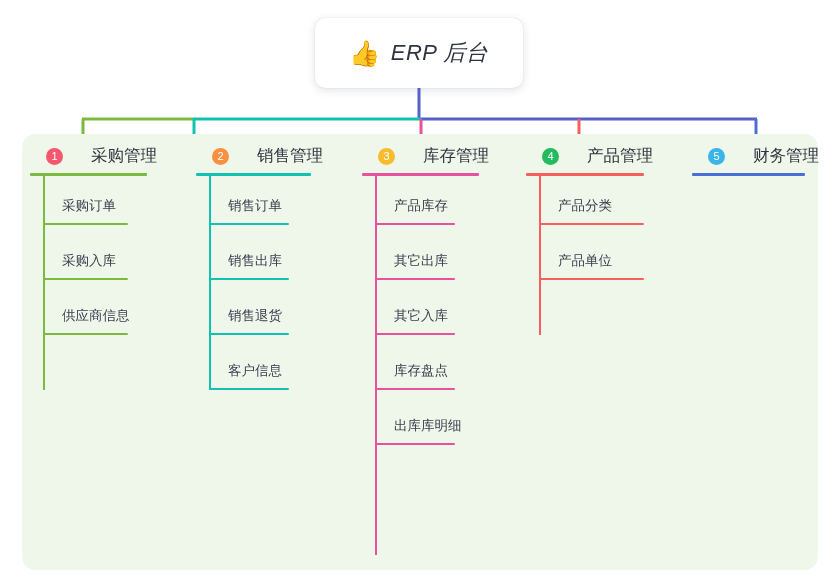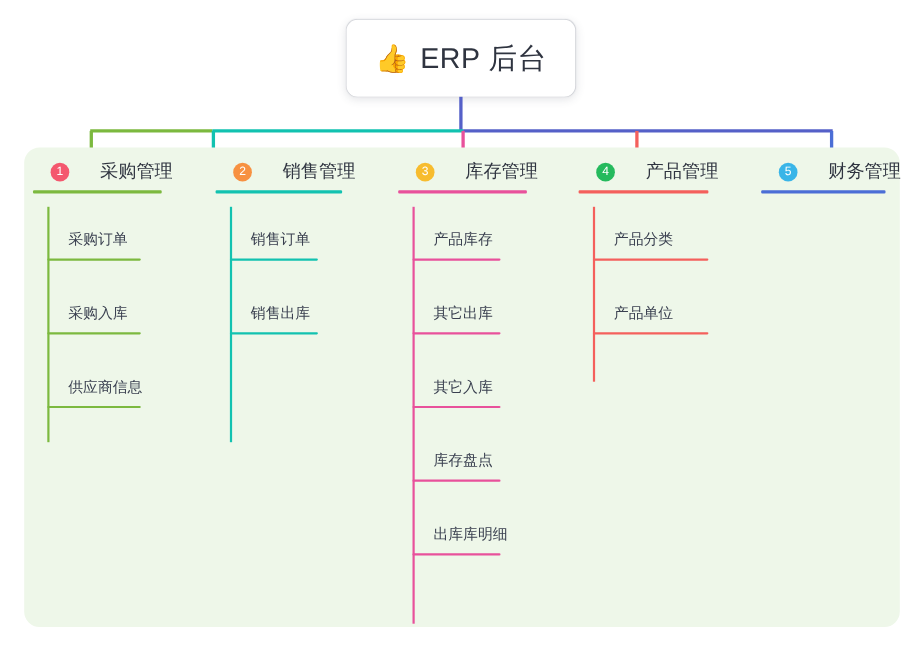--- a/index.html
+++ b/index.html
@@ -36,24 +36,25 @@
     gap: 10px;
     box-sizing: border-box;
   }
   .title-emoji {
     font-size: 25px;
     line-height: 1;
     font-family: "DejaVu Sans", sans-serif;
     color: #f0b429;
   }
   .title-text {
-    font-size: 26px;
+    font-size: 22px;
     color: #2f3440;
     letter-spacing: 0.5px;
     white-space: nowrap;
+    font-style: italic;
   }
 
   
   #connectors {
     position: absolute;
     left: 0;
     top: 0;
     width: 839px;
     height: 588px;
     pointer-events: none;
@@ -111,21 +112,20 @@
   .trunk {
     position: absolute;
     left: 13px;
     top: 0;
     width: 2px;
   }
   .leaf {
     position: relative;
     height: 55px;
     box-sizing: border-box;
-    margin-top: 12px;
   }
   .leaf-label {
     position: absolute;
     left: 32px;
     top: 21px;
     font-size: 13.5px;
     color: #3a4050;
     white-space: nowrap;
   }
   .leaf-rule {
@@ -192,20 +192,28 @@
         <div class="col-body" style="height: 220px;">
           <div class="trunk" style="background: rgb(18, 194, 176); height: 214px;"></div>
           <div class="leaf">
             <span class="leaf-label">销售订单</span>
             <div class="leaf-rule" style="background: rgb(18, 194, 176); width: 80px;"></div>
           </div>
           <div class="leaf">
             <span class="leaf-label">销售出库</span>
             <div class="leaf-rule" style="background: rgb(18, 194, 176); width: 80px;"></div>
           </div>
+          <div class="leaf">
+            <span class="leaf-label">销售退货</span>
+            <div class="leaf-rule" style="background: rgb(18, 194, 176); width: 80px;"></div>
+          </div>
+          <div class="leaf">
+            <span class="leaf-label">客户信息</span>
+            <div class="leaf-rule" style="background: rgb(18, 194, 176); width: 80px;"></div>
+          </div>
         </div>
       </div>
       <div class="column" style="left: 362px; width: 140px;">
         <div class="col-head">
           <span class="badge" style="background: rgb(247, 188, 46);">3</span>
           <span class="col-title">库存管理</span>
         </div>
         <div class="head-rule" style="background: rgb(232, 81, 155); width: 117px;"></div>
         <div class="col-body" style="height: 385px;">
           <div class="trunk" style="background: rgb(232, 81, 155); height: 379px;"></div>

